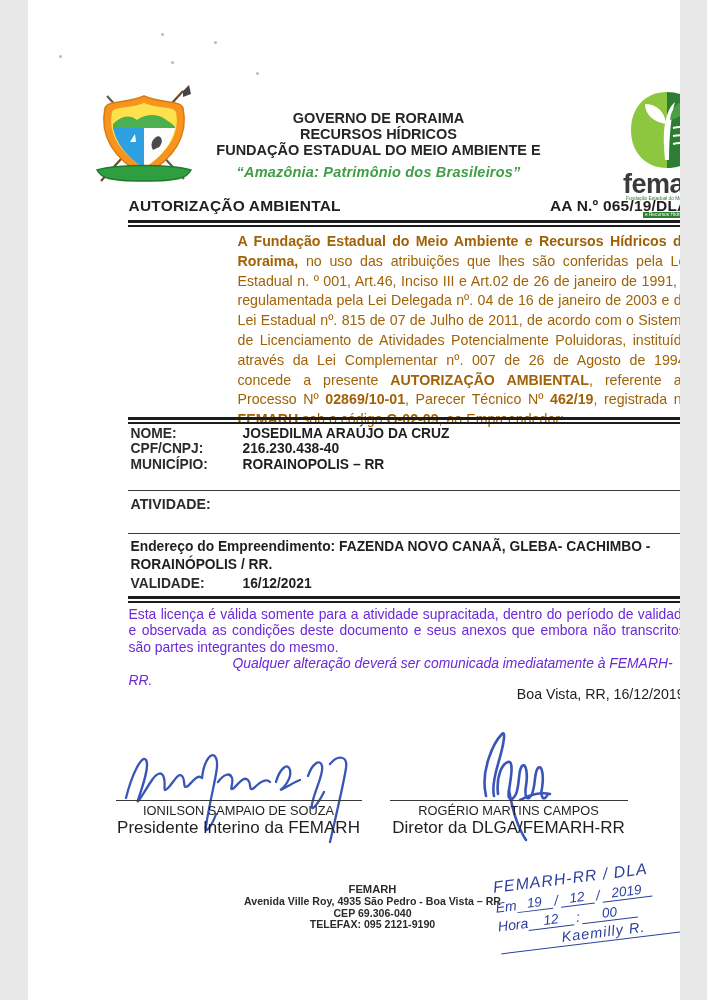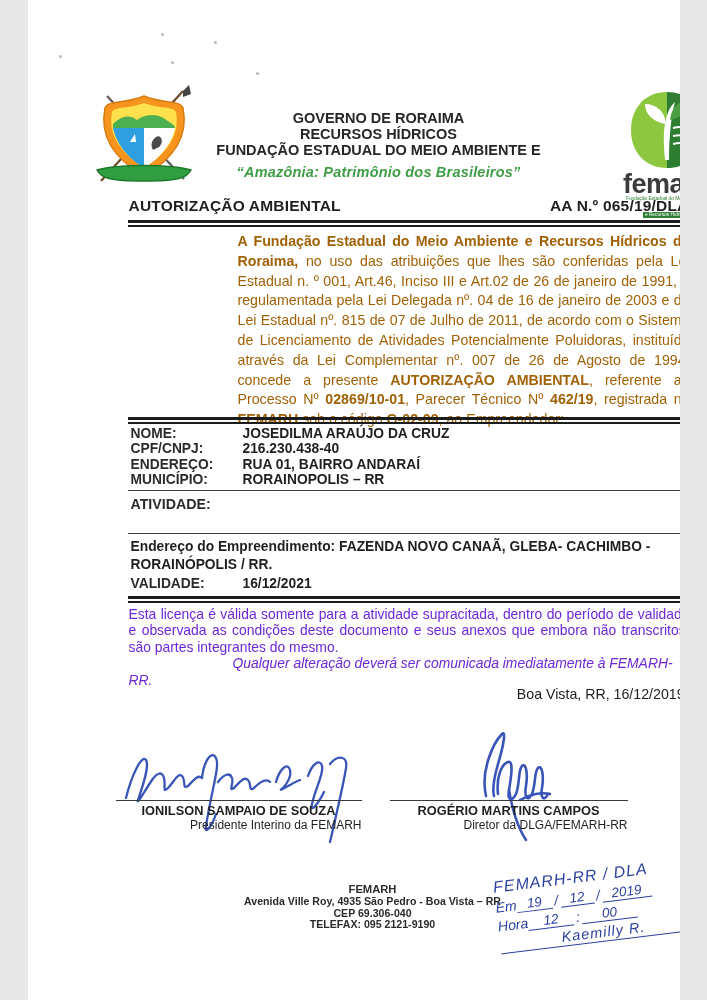--- a/index.html
+++ b/index.html
@@ -48,22 +48,22 @@
             line-height:16.4px;text-align:justify;color:#6d28d9;}
   .validity .indent{text-indent:104px;text-align:left;font-style:italic;}
   .dateline{position:absolute;left:101px;top:686px;width:560px;text-align:right;font-size:14.2px;}
 
   
   .sig{position:absolute;top:730px;}
   .sig-left{left:88px;width:246px;}
   .sig-right{left:362px;width:238px;}
   .sig-scribble{position:absolute;left:0;top:0;pointer-events:none;}
   .sig-line{position:absolute;left:0;right:0;top:70px;border-top:1.6px solid #3a3a3a;}
-  .sig-name{position:absolute;left:0;right:0;top:73px;text-align:center;font-weight:bold;font-size:12.8px;}
-  .sig-title{position:absolute;left:0;right:0;top:88px;text-align:right;font-size:12px;}
+  .sig-name{position:absolute;left:0;right:0;top:73px;text-align:center;font-weight:normal;font-size:12.8px;}
+  .sig-title{position:absolute;left:0;right:0;top:88px;text-align:center;font-size:17px;}
 
   
   .footer{position:absolute;left:0;top:884px;width:690px;text-align:center;
           font-weight:bold;font-size:10.6px;line-height:11.8px;color:#2b2b2b;}
   .footer .org{font-size:11.2px;}
 
   
   .stamp{position:absolute;left:468px;top:866px;width:208px;transform:rotate(-7deg);
          color:#2b3f9e;font-style:italic;}
   .stamp-line1{font-size:16px;letter-spacing:1px;white-space:nowrap;}
@@ -135,24 +135,20 @@
   <div class="fields">
     <div class="frow">
       <span class="flabel">NOME:</span>
       <span class="fvalue">JOSEDILMA ARAÚJO DA CRUZ</span>
     </div>
     <div class="frow">
       <span class="flabel">CPF/CNPJ:</span>
       <span class="fvalue">216.230.438-40</span>
     </div>
     <div class="frow">
-      <span class="flabel">ENDEREÇO:</span>
-      <span class="fvalue">RUA 01, BAIRRO ANDARAÍ</span>
-    </div>
-    <div class="frow">
       <span class="flabel">MUNICÍPIO:</span>
       <span class="fvalue">RORAINOPOLIS – RR</span>
     </div>
   </div>
 
   <div class="rule-thin" style="top:490px;"></div>
 
   <div class="ativ">
     <span class="flabel">ATIVIDADE:</span>
   </div>

